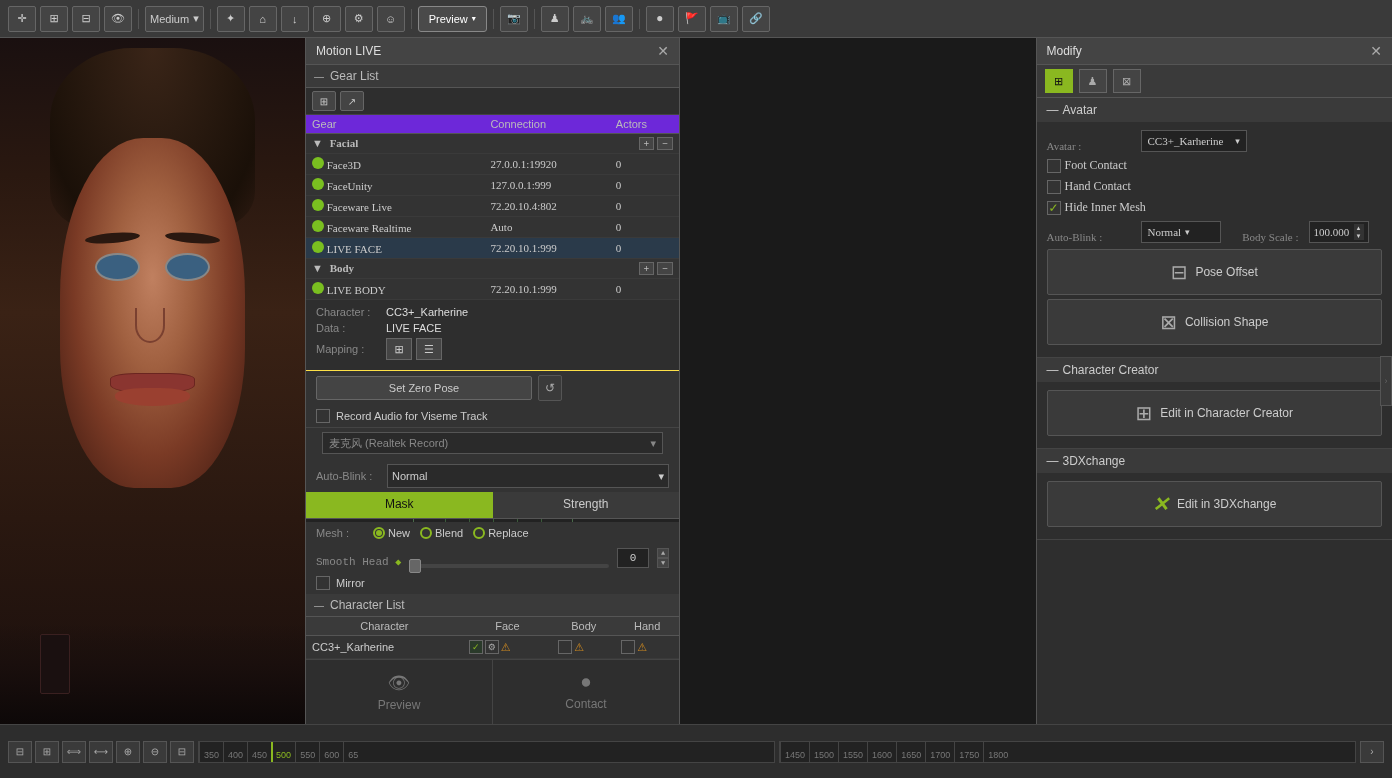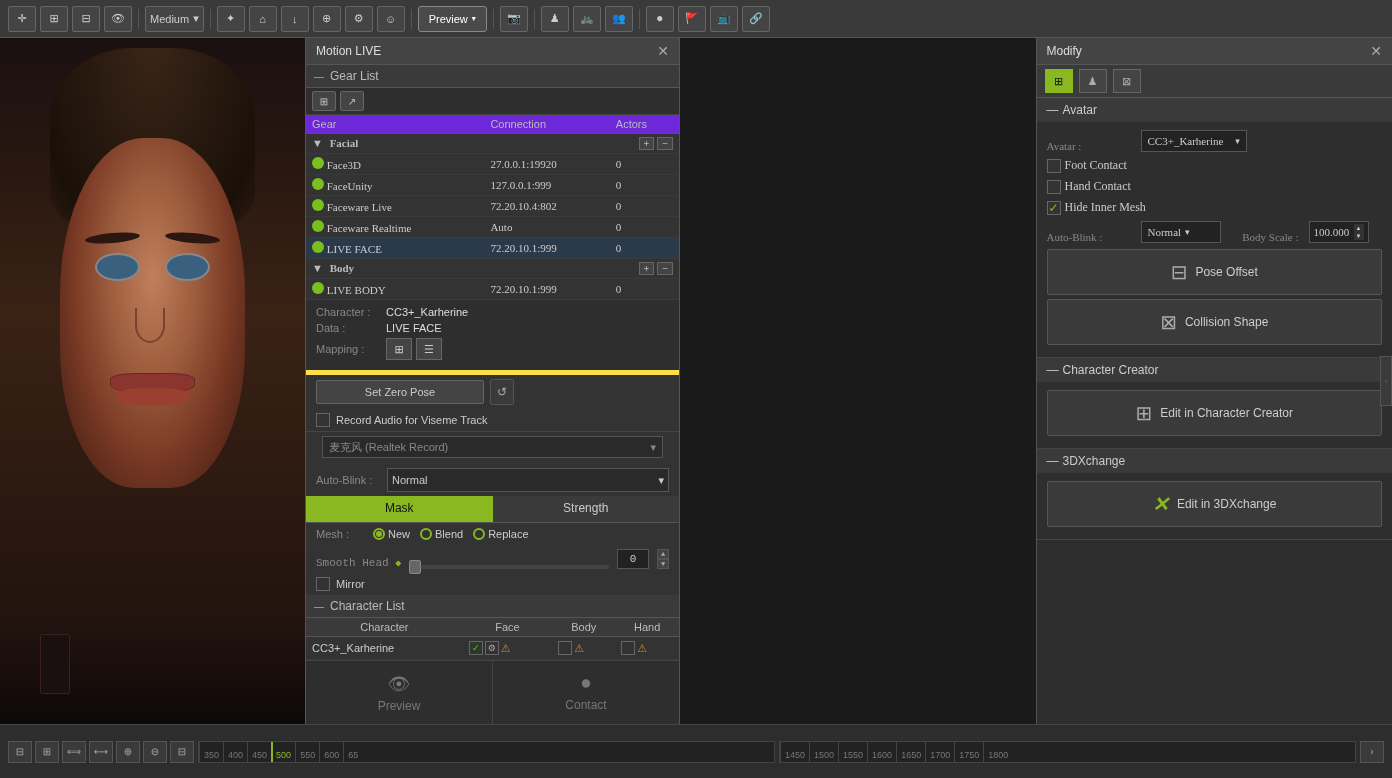--- a/index.html
+++ b/index.html
@@ -139,33 +139,33 @@
     .gear-row-group td { color: #bbb; font-weight: bold; }
     .gear-status { width: 12px; height: 12px; border-radius: 50%; display: inline-block; }
     .status-green { background: #7abf20; }
     .tree-indent { padding-left: 16px; }
     .tree-toggle { cursor: pointer; margin-right: 4px; }
 
     
     .char-info {
       padding: 6px 10px;
       background: #2e2e2e;
-      border-bottom: 5px solid #fde047;
+      border-bottom: 1px solid #fde047;
       font-size: 11px;
     }
     .char-info-row { display: flex; align-items: center; margin-bottom: 4px; }
     .char-info-label { color: #888; min-width: 70px; }
     .char-info-value { color: #ddd; }
     .mapping-btns { display: flex; gap: 4px; }
     .map-btn { background: #444; border: 1px solid #666; color: #ccc; width: 26px; height: 22px; display: flex; align-items: center; justify-content: center; cursor: pointer; font-size: 11px; }
 
     
     .zero-pose-btn {
       background: #444; border: 1px solid #666; color: #ccc;
-      padding: 5px 0; width: 168px; cursor: pointer; font-size: 11px;
+      padding: 5px 0; width: 216px; cursor: pointer; font-size: 11px;
       text-align: center; border-radius: 2px;
     }
     .zero-pose-reset { background: #3a3a3a; border: 1px solid #555; color: #aaa; width: 24px; height: 26px; display: flex; align-items: center; justify-content: center; cursor: pointer; font-size: 12px; border-radius: 2px; }
 
     
     .auto-blink-row { display: flex; align-items: center; gap: 6px; padding: 4px 10px; }
     .auto-blink-label { color: #888; font-size: 11px; min-width: 65px; }
     .blink-dropdown {
       background: #2a2a2a; border: 1px solid #555; color: #ccc;
       padding: 2px 4px; font-size: 11px; height: 24px;

